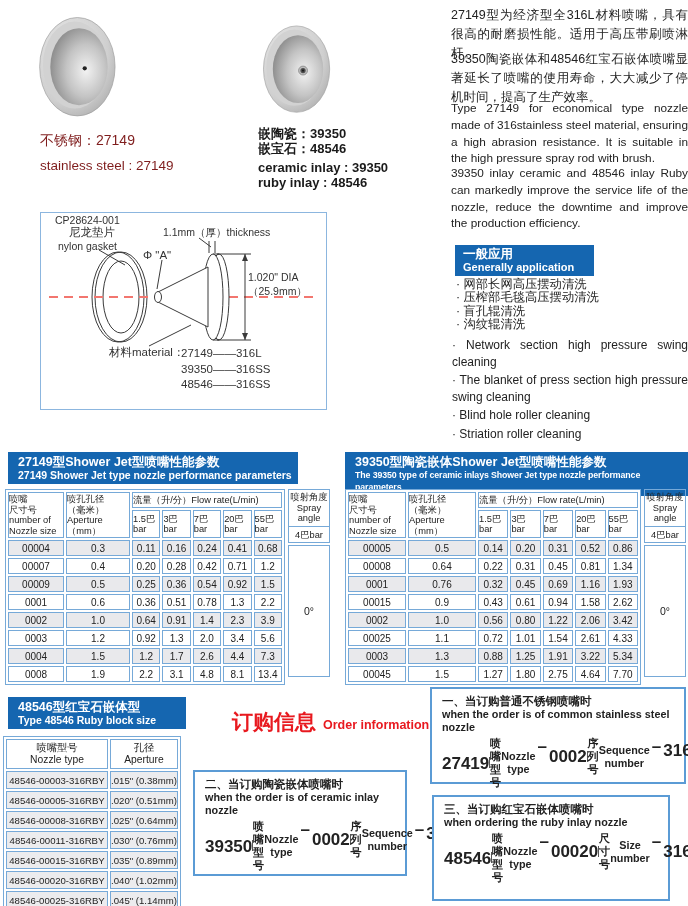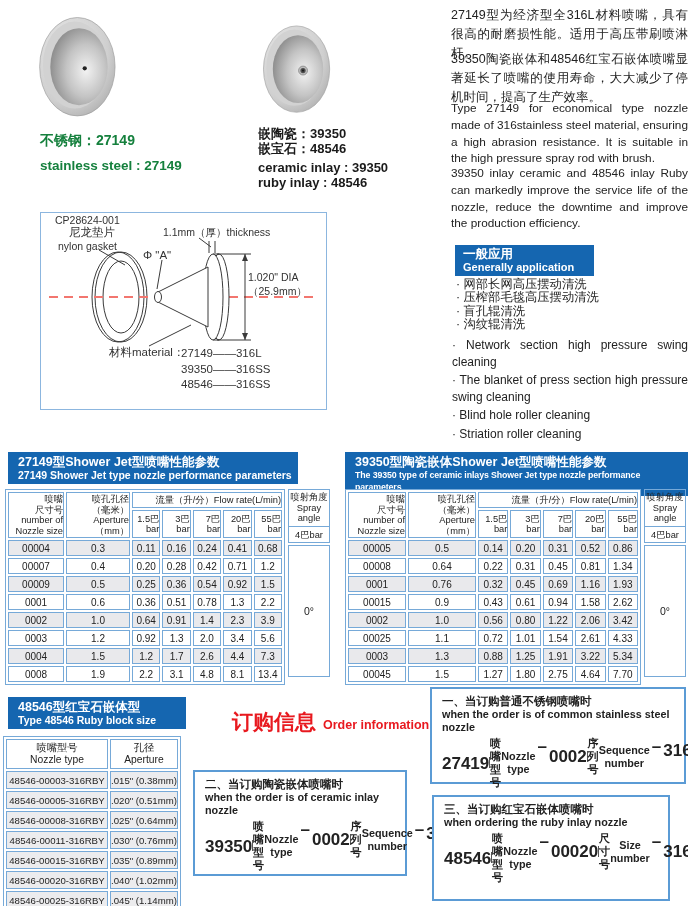--- a/index.html
+++ b/index.html
@@ -2,21 +2,21 @@
 <html><head>
 <meta charset="utf-8">
 <style>
   html,body{margin:0;padding:0;background:#fff;}
   .page{position:relative;width:688px;height:906px;background:#fff;overflow:hidden;
         font-family:"Liberation Sans",sans-serif;color:#222;}
   .abs{position:absolute;}
   .pre{white-space:pre-line;}
 
   
-  .cap-cn{font-size:14px;font-weight:bold;color:#15803d;}
+  .cap-cn{font-size:14px;font-weight:normal;color:#7f1d1d;}
   .cap-sm{font-size:13px;font-weight:bold;color:#1a1a1a;line-height:15px;}
 
   
   .intro-cn{width:237px;font-size:12.5px;line-height:1.52;color:#222;text-align:justify;}
   .intro-en{width:237px;font-size:11.8px;line-height:1.42;color:#222;text-align:justify;}
 
   
   .app-box{background:#1566b0;color:#fff;width:131px;padding:3px 0 3px 8px;}
   .app-box .l1{font-size:12.5px;font-weight:bold;line-height:13px;}
   .app-box .l2{font-size:11px;font-weight:bold;line-height:12px;}
@@ -30,21 +30,21 @@
 
   
   .banner{background:#1566b0;color:#fff;padding:3px 0 3px 10px;box-sizing:border-box;}
   .banner .t1{font-size:12.5px;font-weight:bold;line-height:14px;}
   .banner .t2{font-size:10.5px;font-weight:bold;line-height:12px;}
   .banner .t2s{font-size:8.8px;font-weight:bold;line-height:12px;letter-spacing:-0.1px;}
 
   
   .perf{display:flex;align-items:stretch;}
   .ptab{border-collapse:separate;border-spacing:2px;background:#fff;border:1px solid #76a9d8;table-layout:fixed;}
-  .ptab th{border:1px solid #76a9d8;font-weight:normal;font-size:9.3px;line-height:10.5px;padding:1px 0;color:#222;text-align:right;}
+  .ptab th{border:1px solid #76a9d8;font-weight:normal;font-size:9.3px;line-height:10.5px;padding:1px 0;color:#222;text-align:left;}
   .ptab td{border:1px solid #76a9d8;font-size:10px;text-align:center;padding:0;height:14px;color:#222;}
   .ptab tbody tr:nth-child(odd) td{background:#e9e9ec;}
   .spray{width:42px;margin-left:3px;display:flex;flex-direction:column;}
   .spray-top{border:1px solid #76a9d8;font-size:9.3px;line-height:10.5px;text-align:center;}
   .spray-hd{padding:2px 0;}
   .spray-sub{border-top:1px solid #76a9d8;padding:3px 0 2px;}
   .spray-val{border:1px solid #76a9d8;flex:1;margin-top:2px;display:flex;align-items:center;justify-content:center;font-size:10.5px;color:#222;}
 
   
   .rtab{border-collapse:separate;border-spacing:2px;background:#fff;border:1px solid #76a9d8;table-layout:fixed;}

